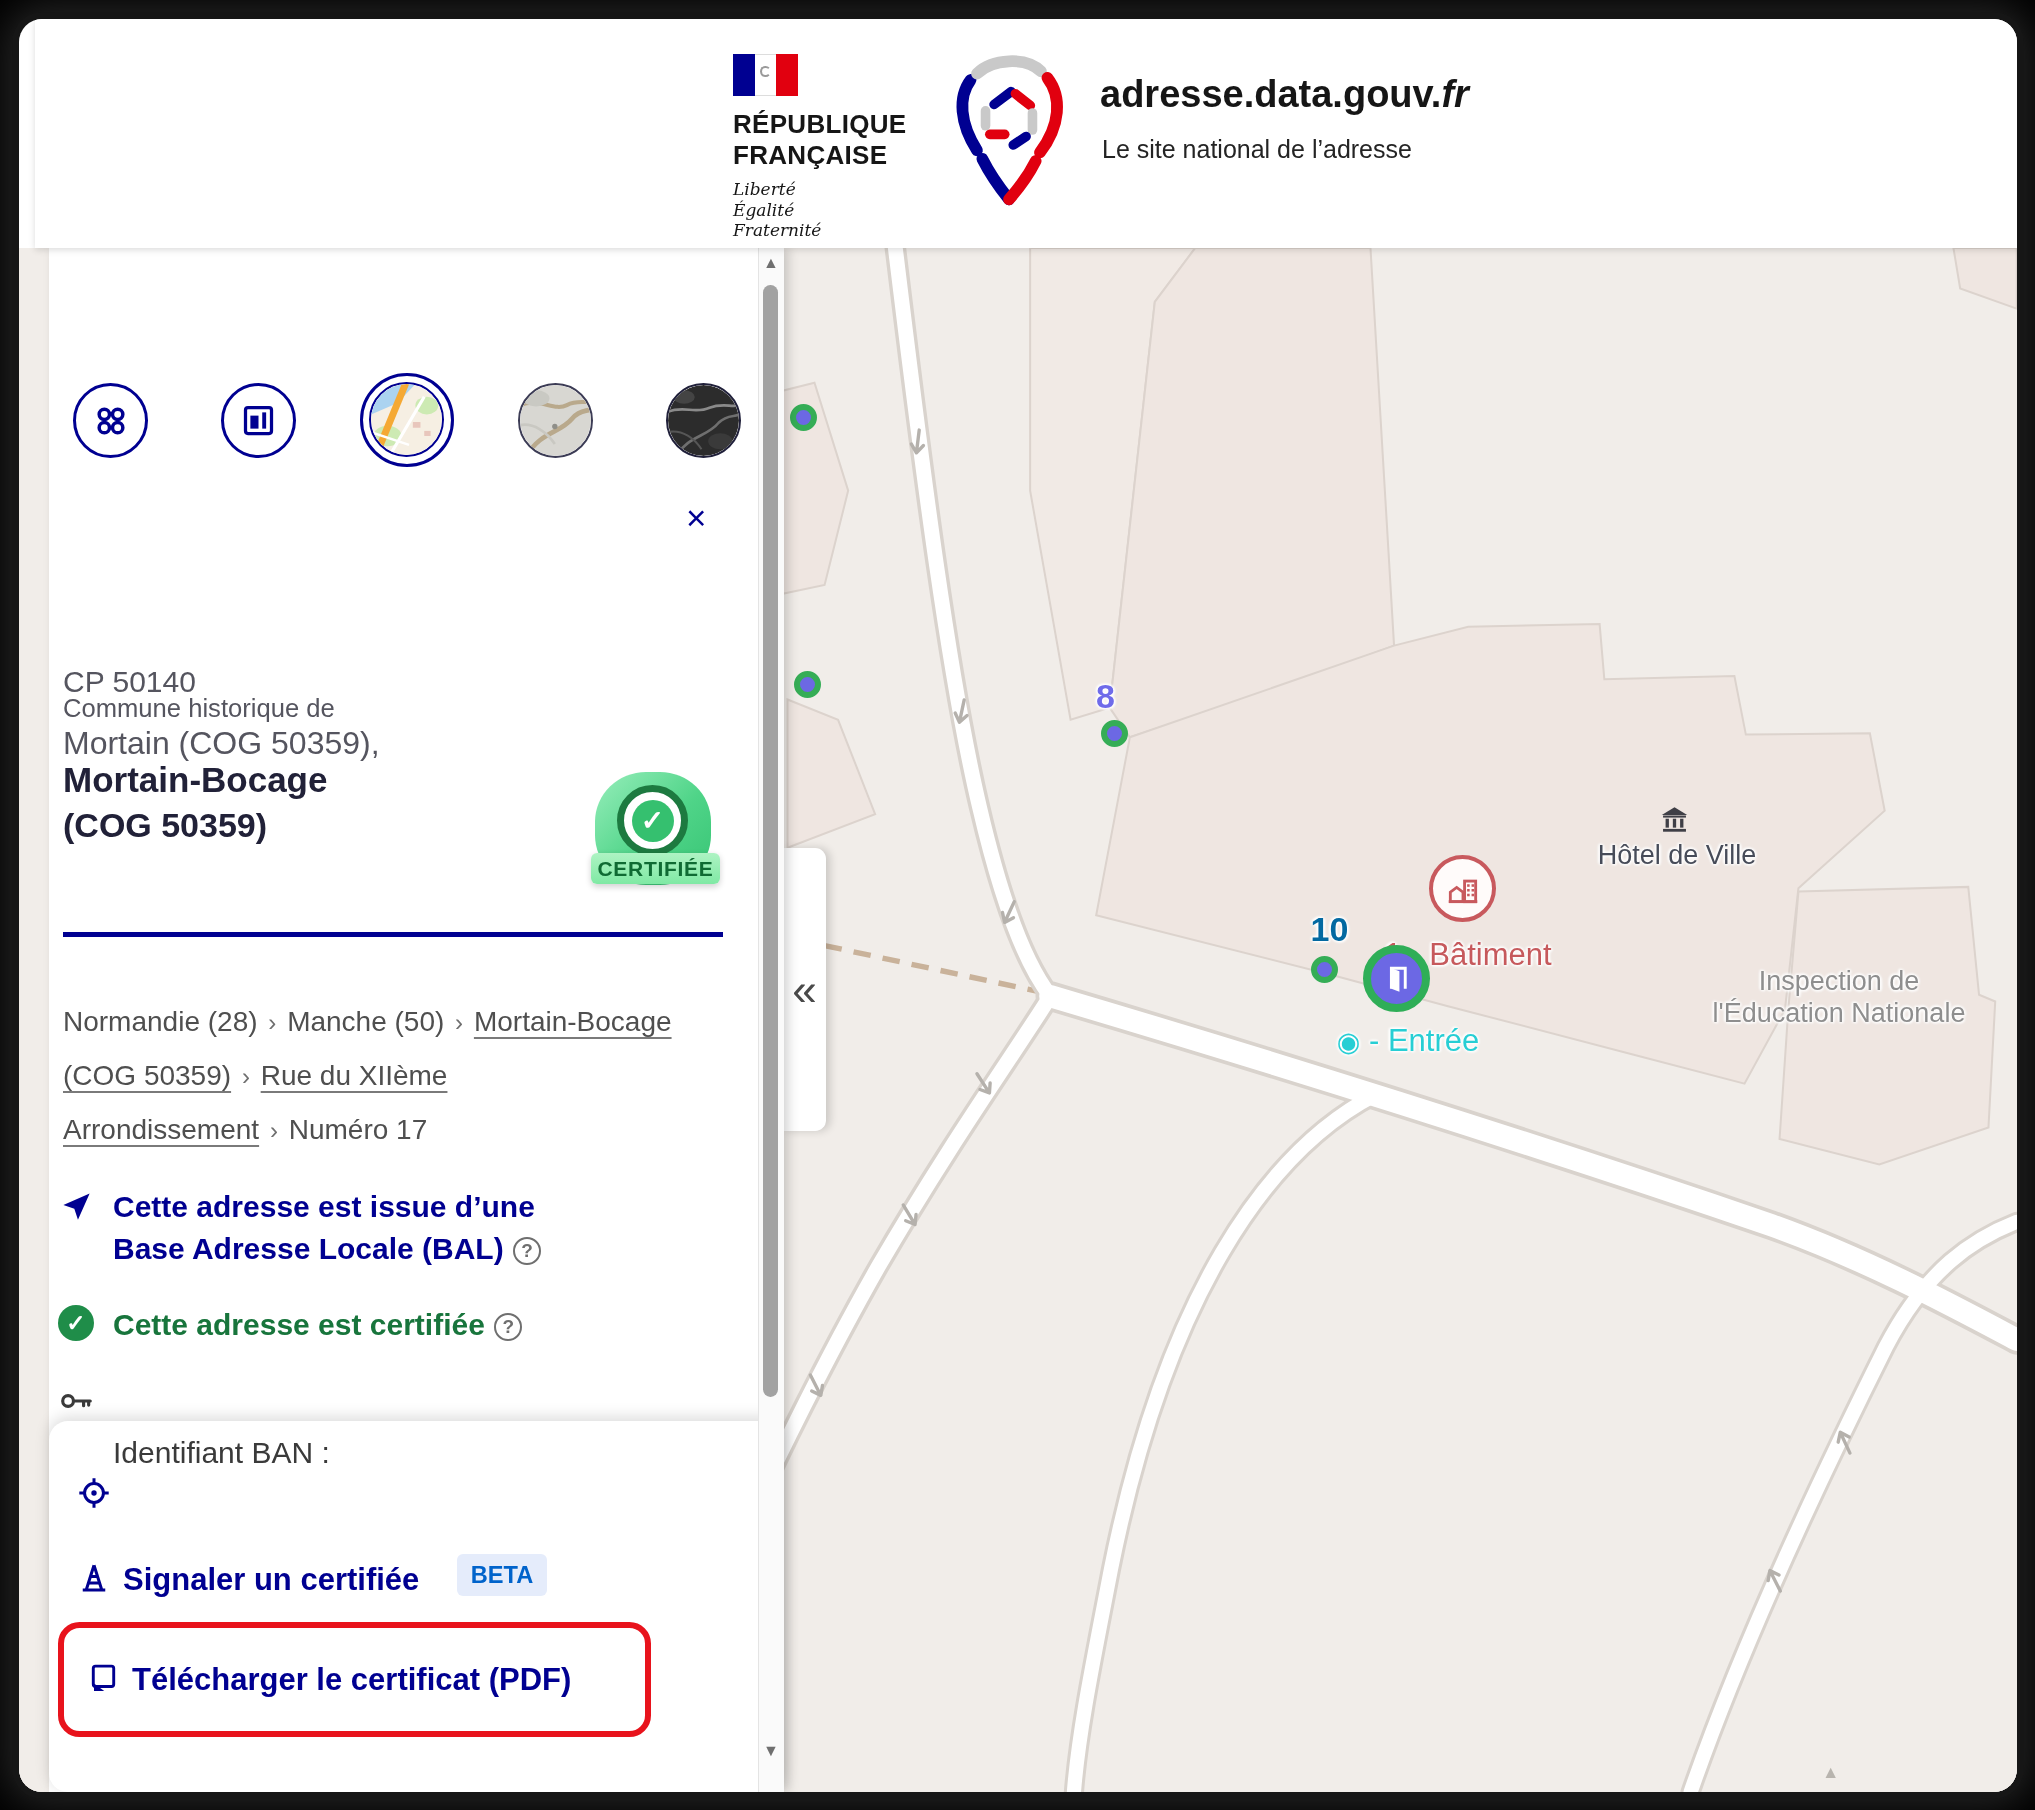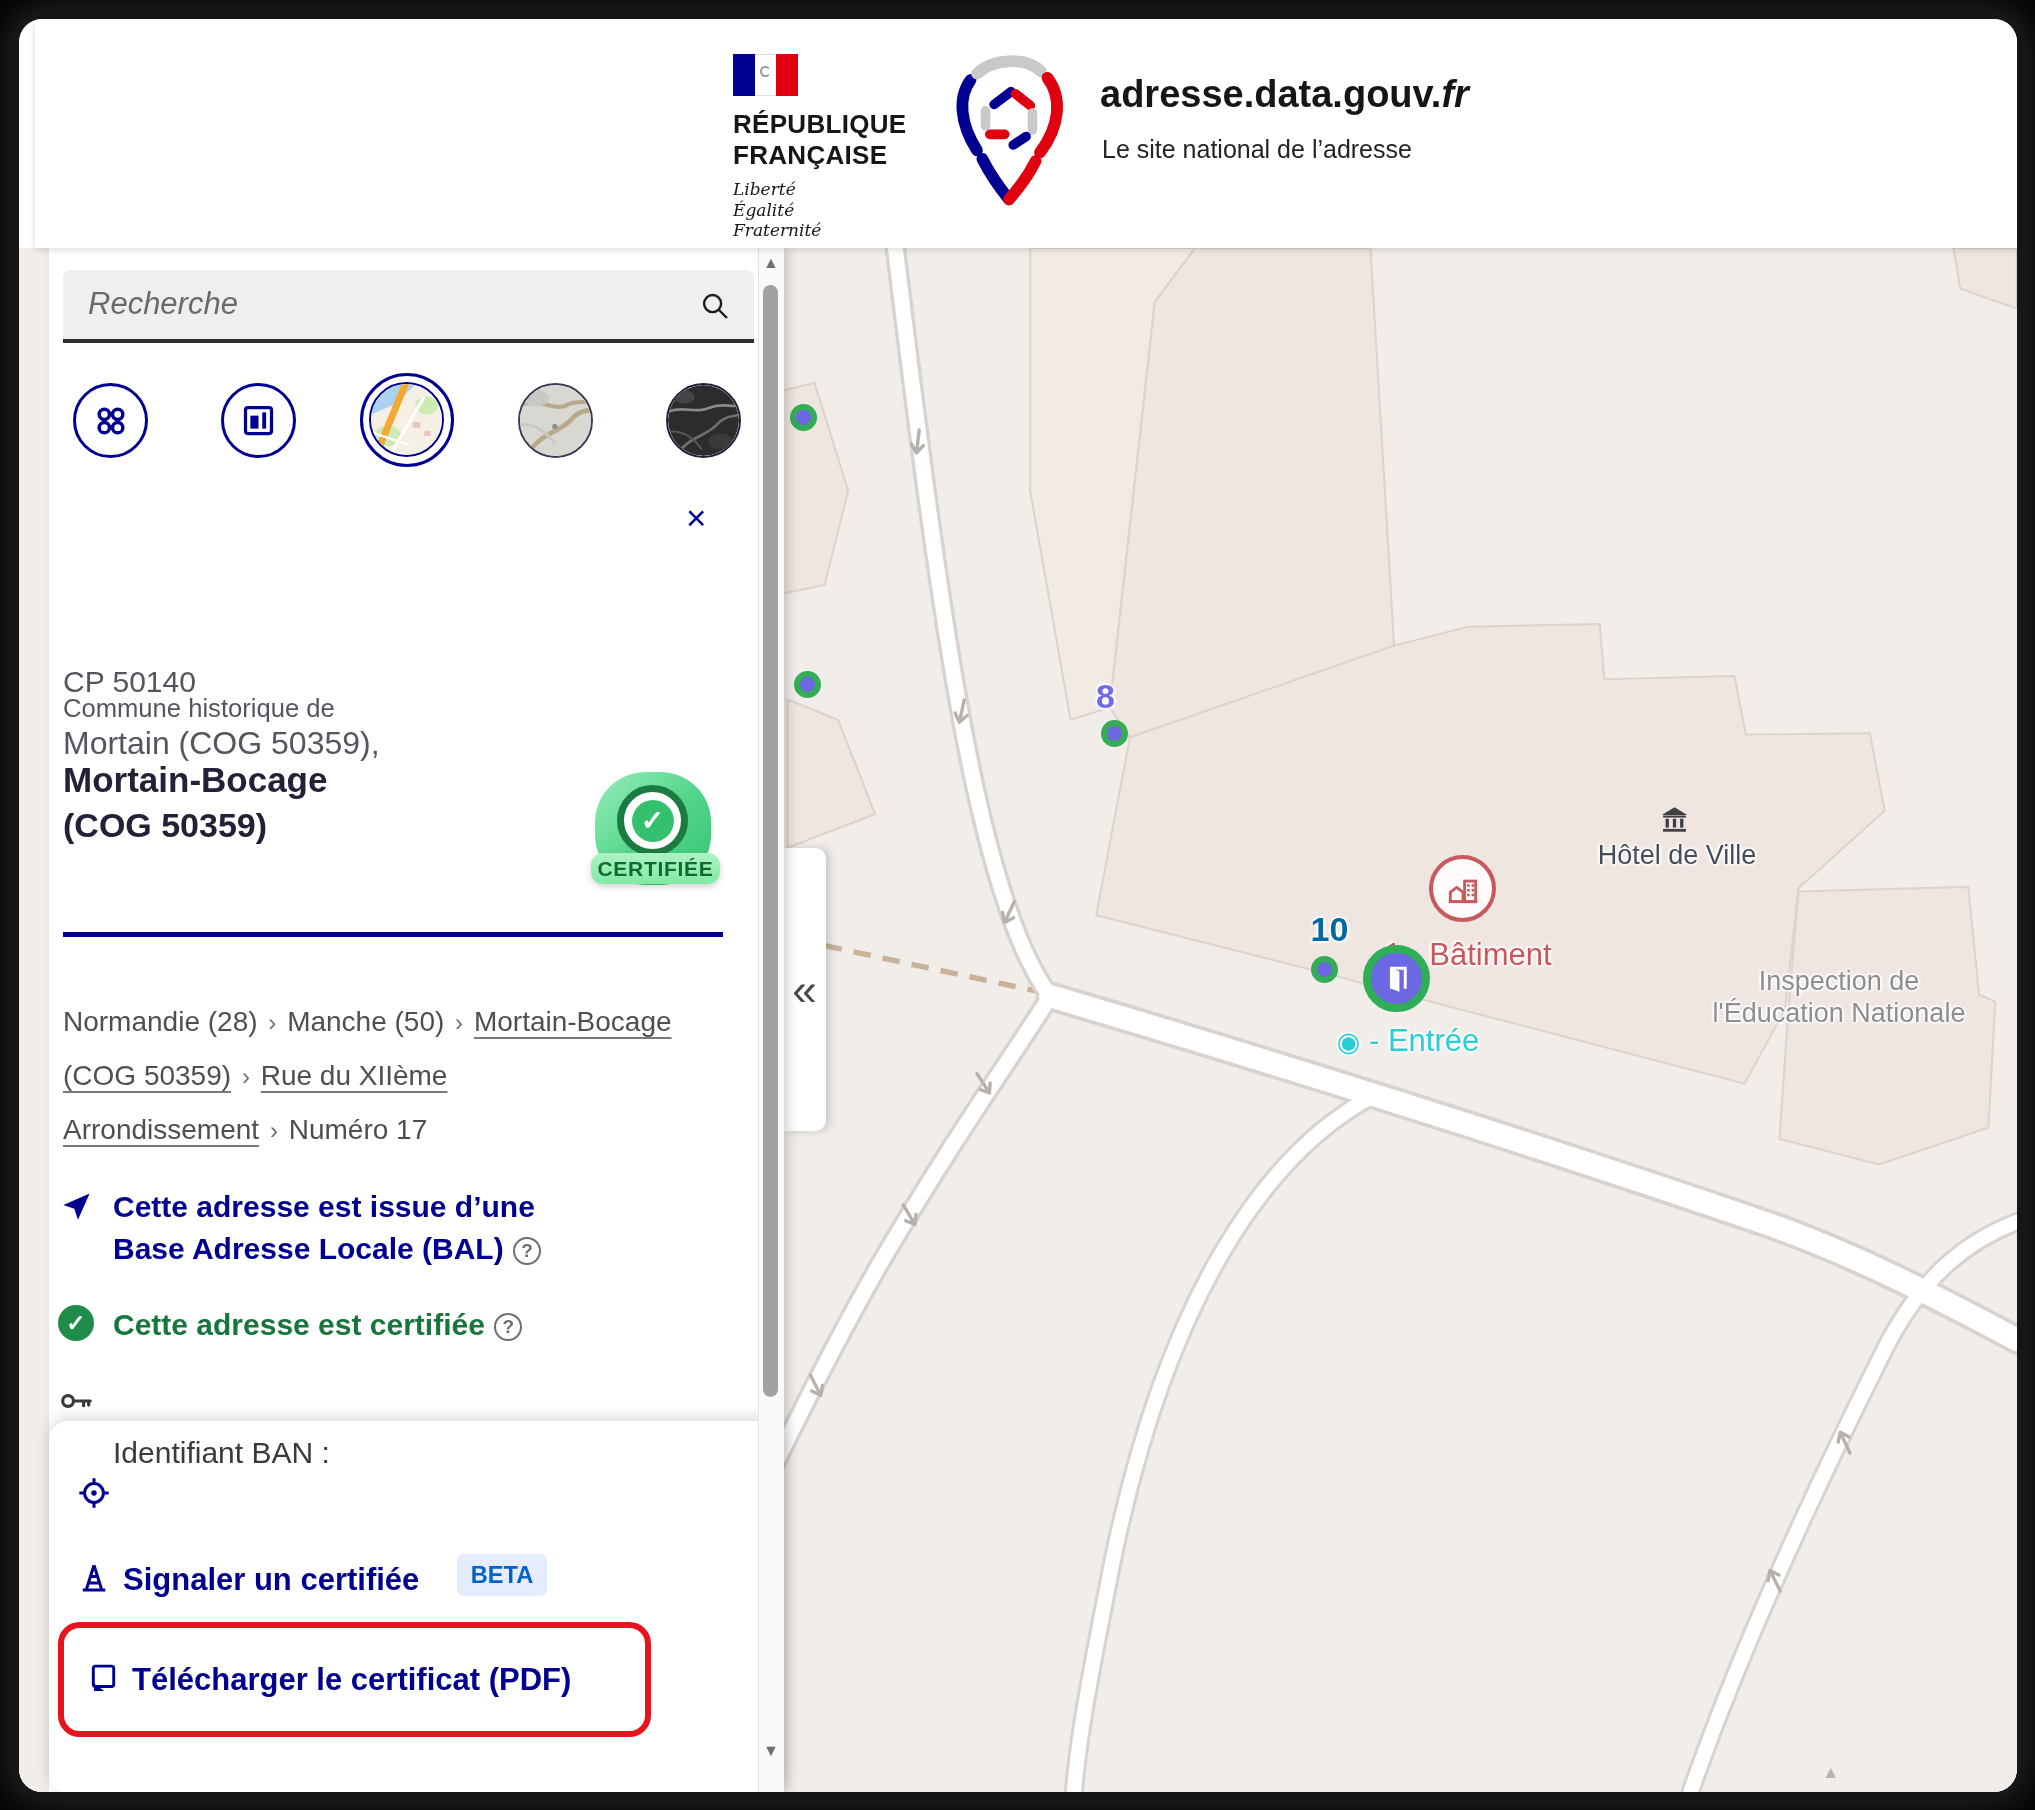--- a/index.html
+++ b/index.html
@@ -44,21 +44,21 @@
   .redbox{border:6px solid #e8131c;border-radius:21.6px;z-index:27;}
   .scroll-track{left:739px;top:229px;width:25.6px;height:1544px;background:#fafafa;border-left:1.3px solid #e4e4e4;z-index:26;}
   .scroll-thumb{left:744px;top:266px;width:15px;height:1112px;background:#a2a2a2;border-radius:7.4px;z-index:27;}
   .scroll-btn{color:#6f6f6f;font-size:16px;z-index:27;width:25.6px;text-align:center;}
   .tab{left:764px;top:829px;width:43px;height:283px;background:#fff;border-radius:0 10.8px 10.8px 0;
        box-shadow:3.4px 0 8px rgba(0,0,0,.16);z-index:18;}
   .tab span{font-size:44px;color:#4a4a4a;}
   .card{left:30px;top:1402px;width:735px;height:371px;background:#fff;border-radius:19px;z-index:24;
         box-shadow:0 -3.4px 15px rgba(0,0,0,.14);}
   .badgepill{background:linear-gradient(180deg,#aef3c3,#7fe9a4);color:#0f6b33;font-weight:800;font-size:21px;
-             letter-spacing:0.7px;border-radius:12px;box-shadow:0 2.7px 6.7px rgba(0,0,0,.18);}
+             letter-spacing:0.7px;border-radius:6px;box-shadow:0 2.7px 6.7px rgba(0,0,0,.18);}
   .blob{background:linear-gradient(135deg,#97eebb 0%,#4fd488 55%,#37c474 100%);border-radius:44%;}
 </style>
 </head>
 <body>
 
 <div class="stage">
  <div class="screen">
 
   <div class="abs map">
     <svg width="1998" height="1544" viewBox="0 0 2964 2291">
@@ -182,27 +182,20 @@
       <div>Inspection de</div>
       <div>l'Éducation Nationale</div>
     </div>
 
     
     <div class="abs" style="left:1803px;top:1514px;font-size:17.5px;color:#b8b4ae;">▲</div>
   </div>
 
   <div class="abs sidebar"></div>
 
-  <div class="abs searchbox">
-    <input type="text" placeholder="Recherche" style="">
-    <svg class="abs" style="right:23px;top:20px;" width="32" height="32" viewBox="0 0 24 24">
-      <circle cx="10.2" cy="10.2" r="6.4" fill="none" stroke="#1d1d1d" stroke-width="1.8"></circle>
-      <line x1="15" y1="15" x2="21" y2="21" stroke="#1d1d1d" stroke-width="1.8"></line>
-    </svg>
-  </div>
 
   <div class="abs laycircle blue-b ctr" style="left:54px;top:364px;width:75px;height:75px;">
     <svg width="40" height="40" viewBox="0 0 24 24">
       <g fill="none" stroke="#000091" stroke-width="2.1">
         <circle cx="8" cy="8" r="3.1"></circle>
             <circle cx="16" cy="8" r="3.1"></circle>
         <circle cx="8" cy="16" r="3.1"></circle>
             <circle cx="16" cy="16" r="3.1"></circle>
       </g>
     </svg>

